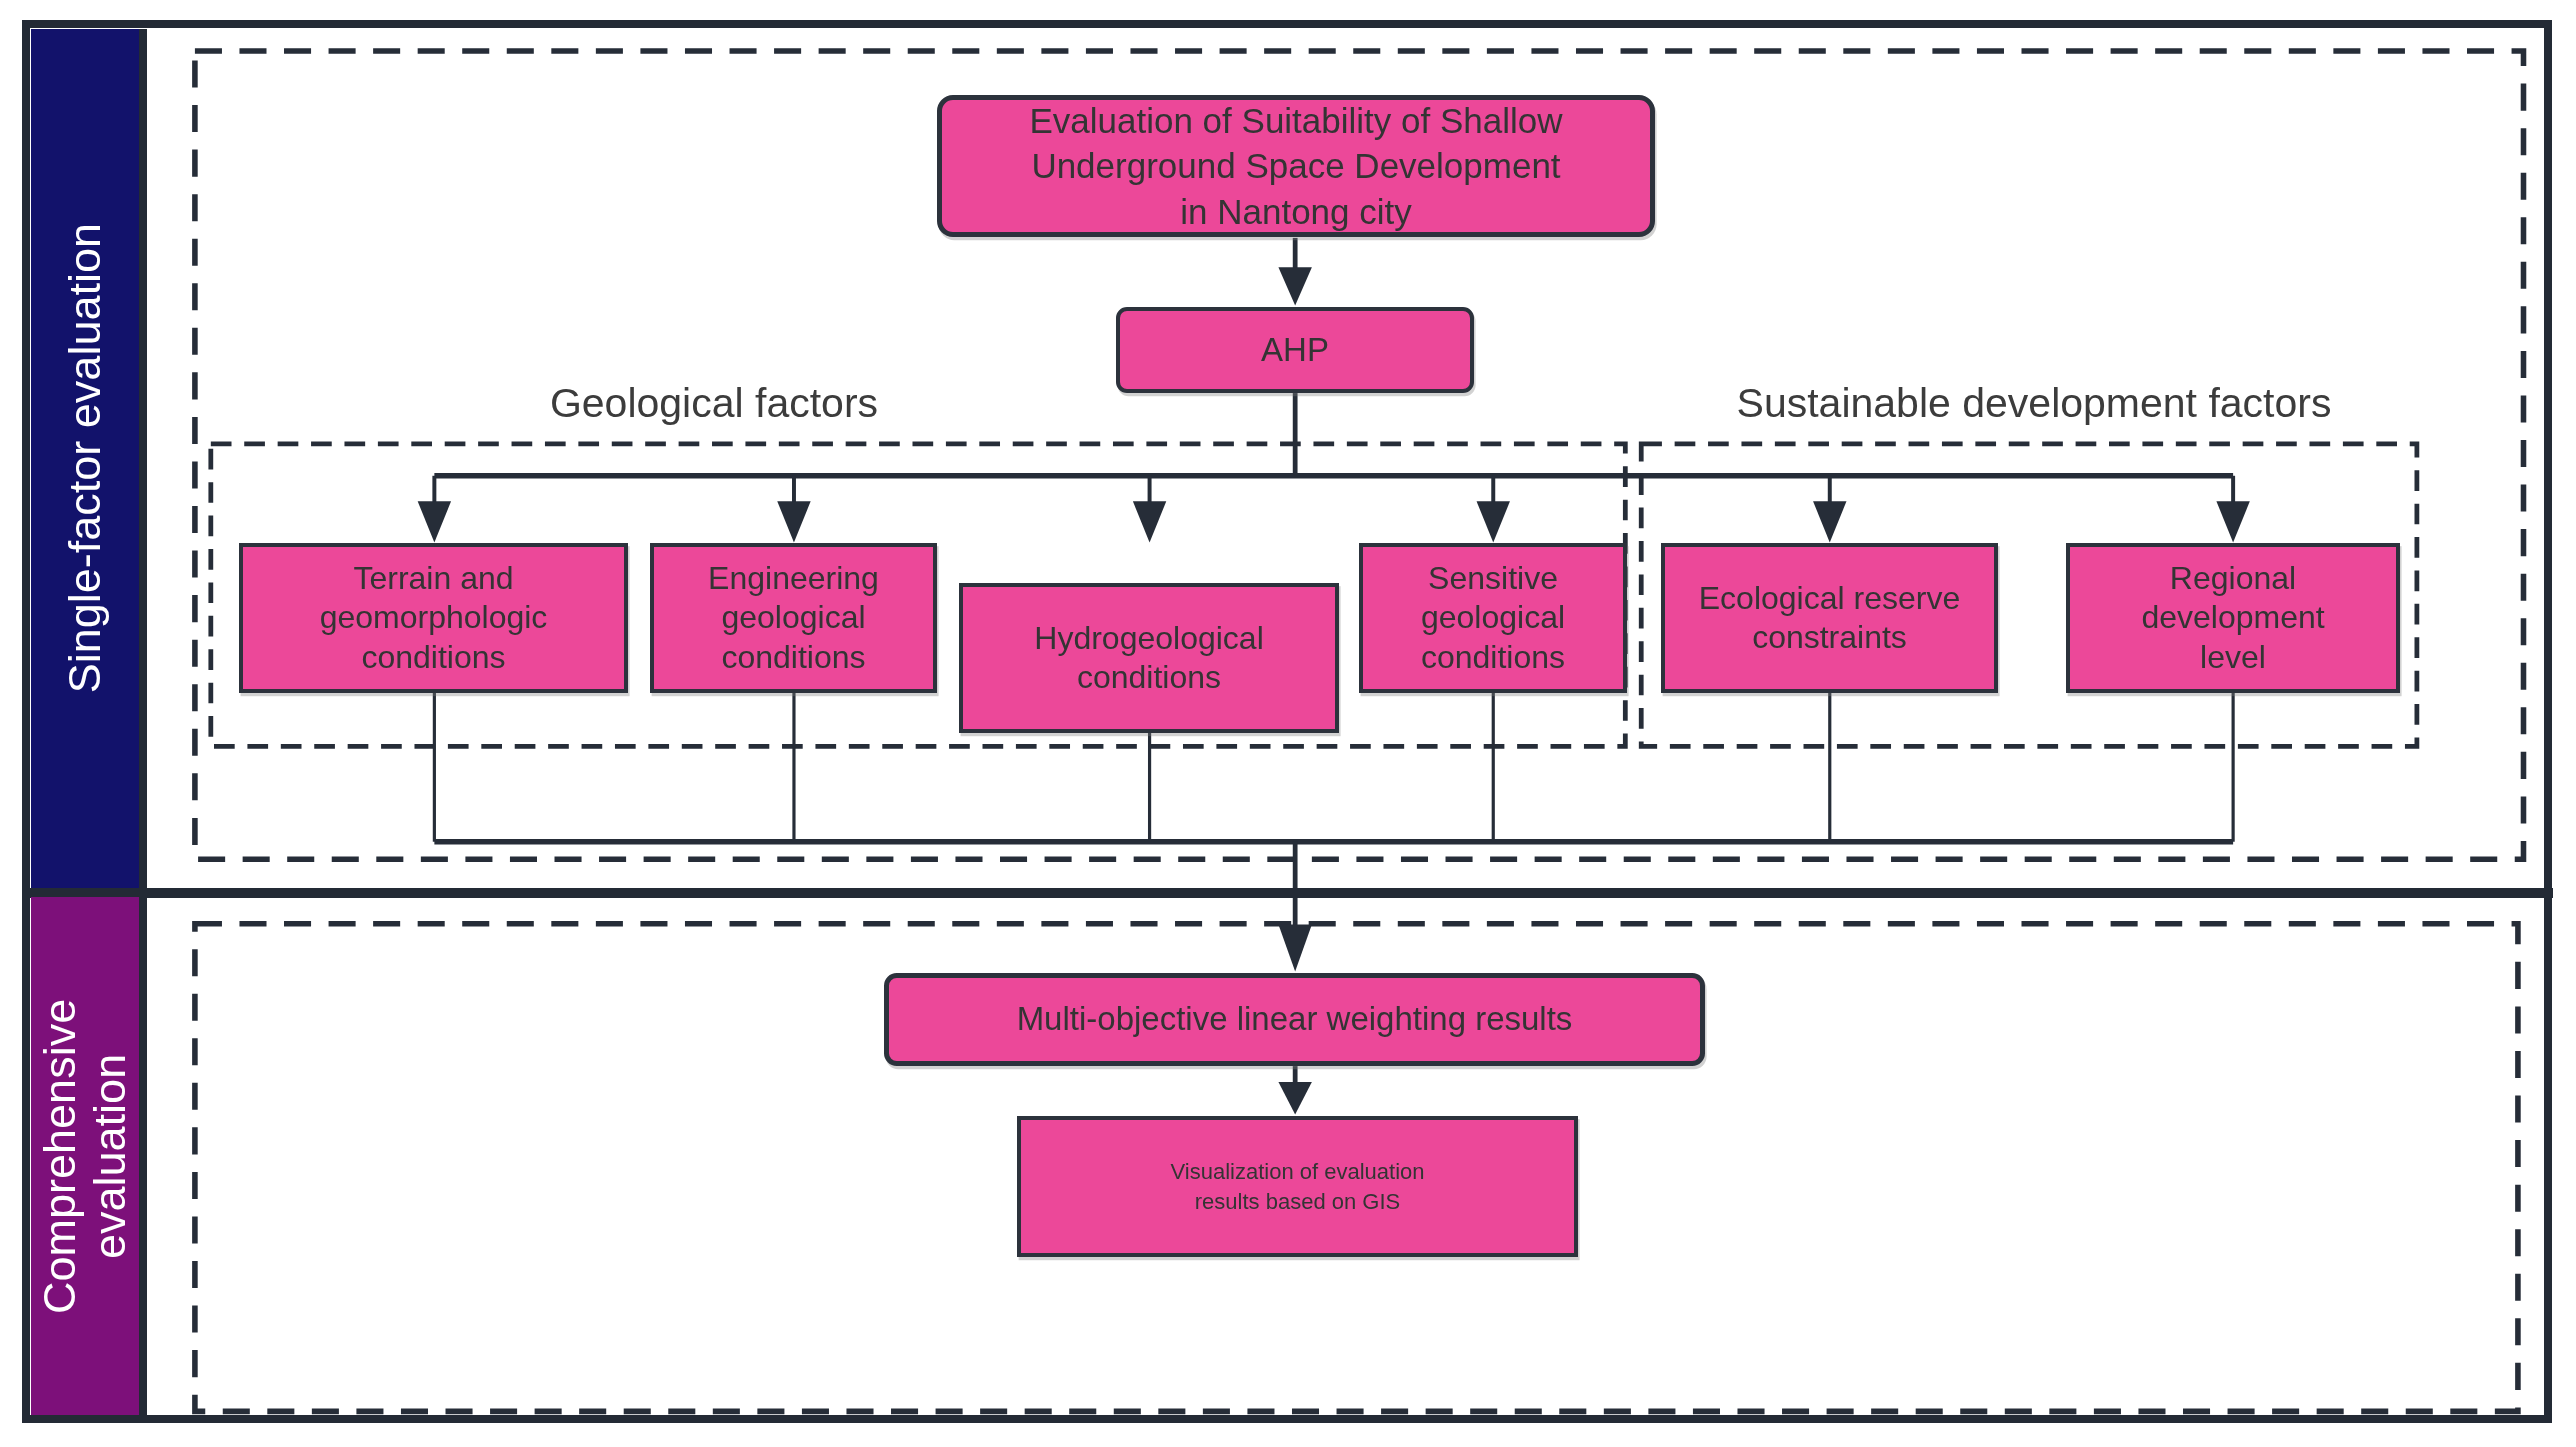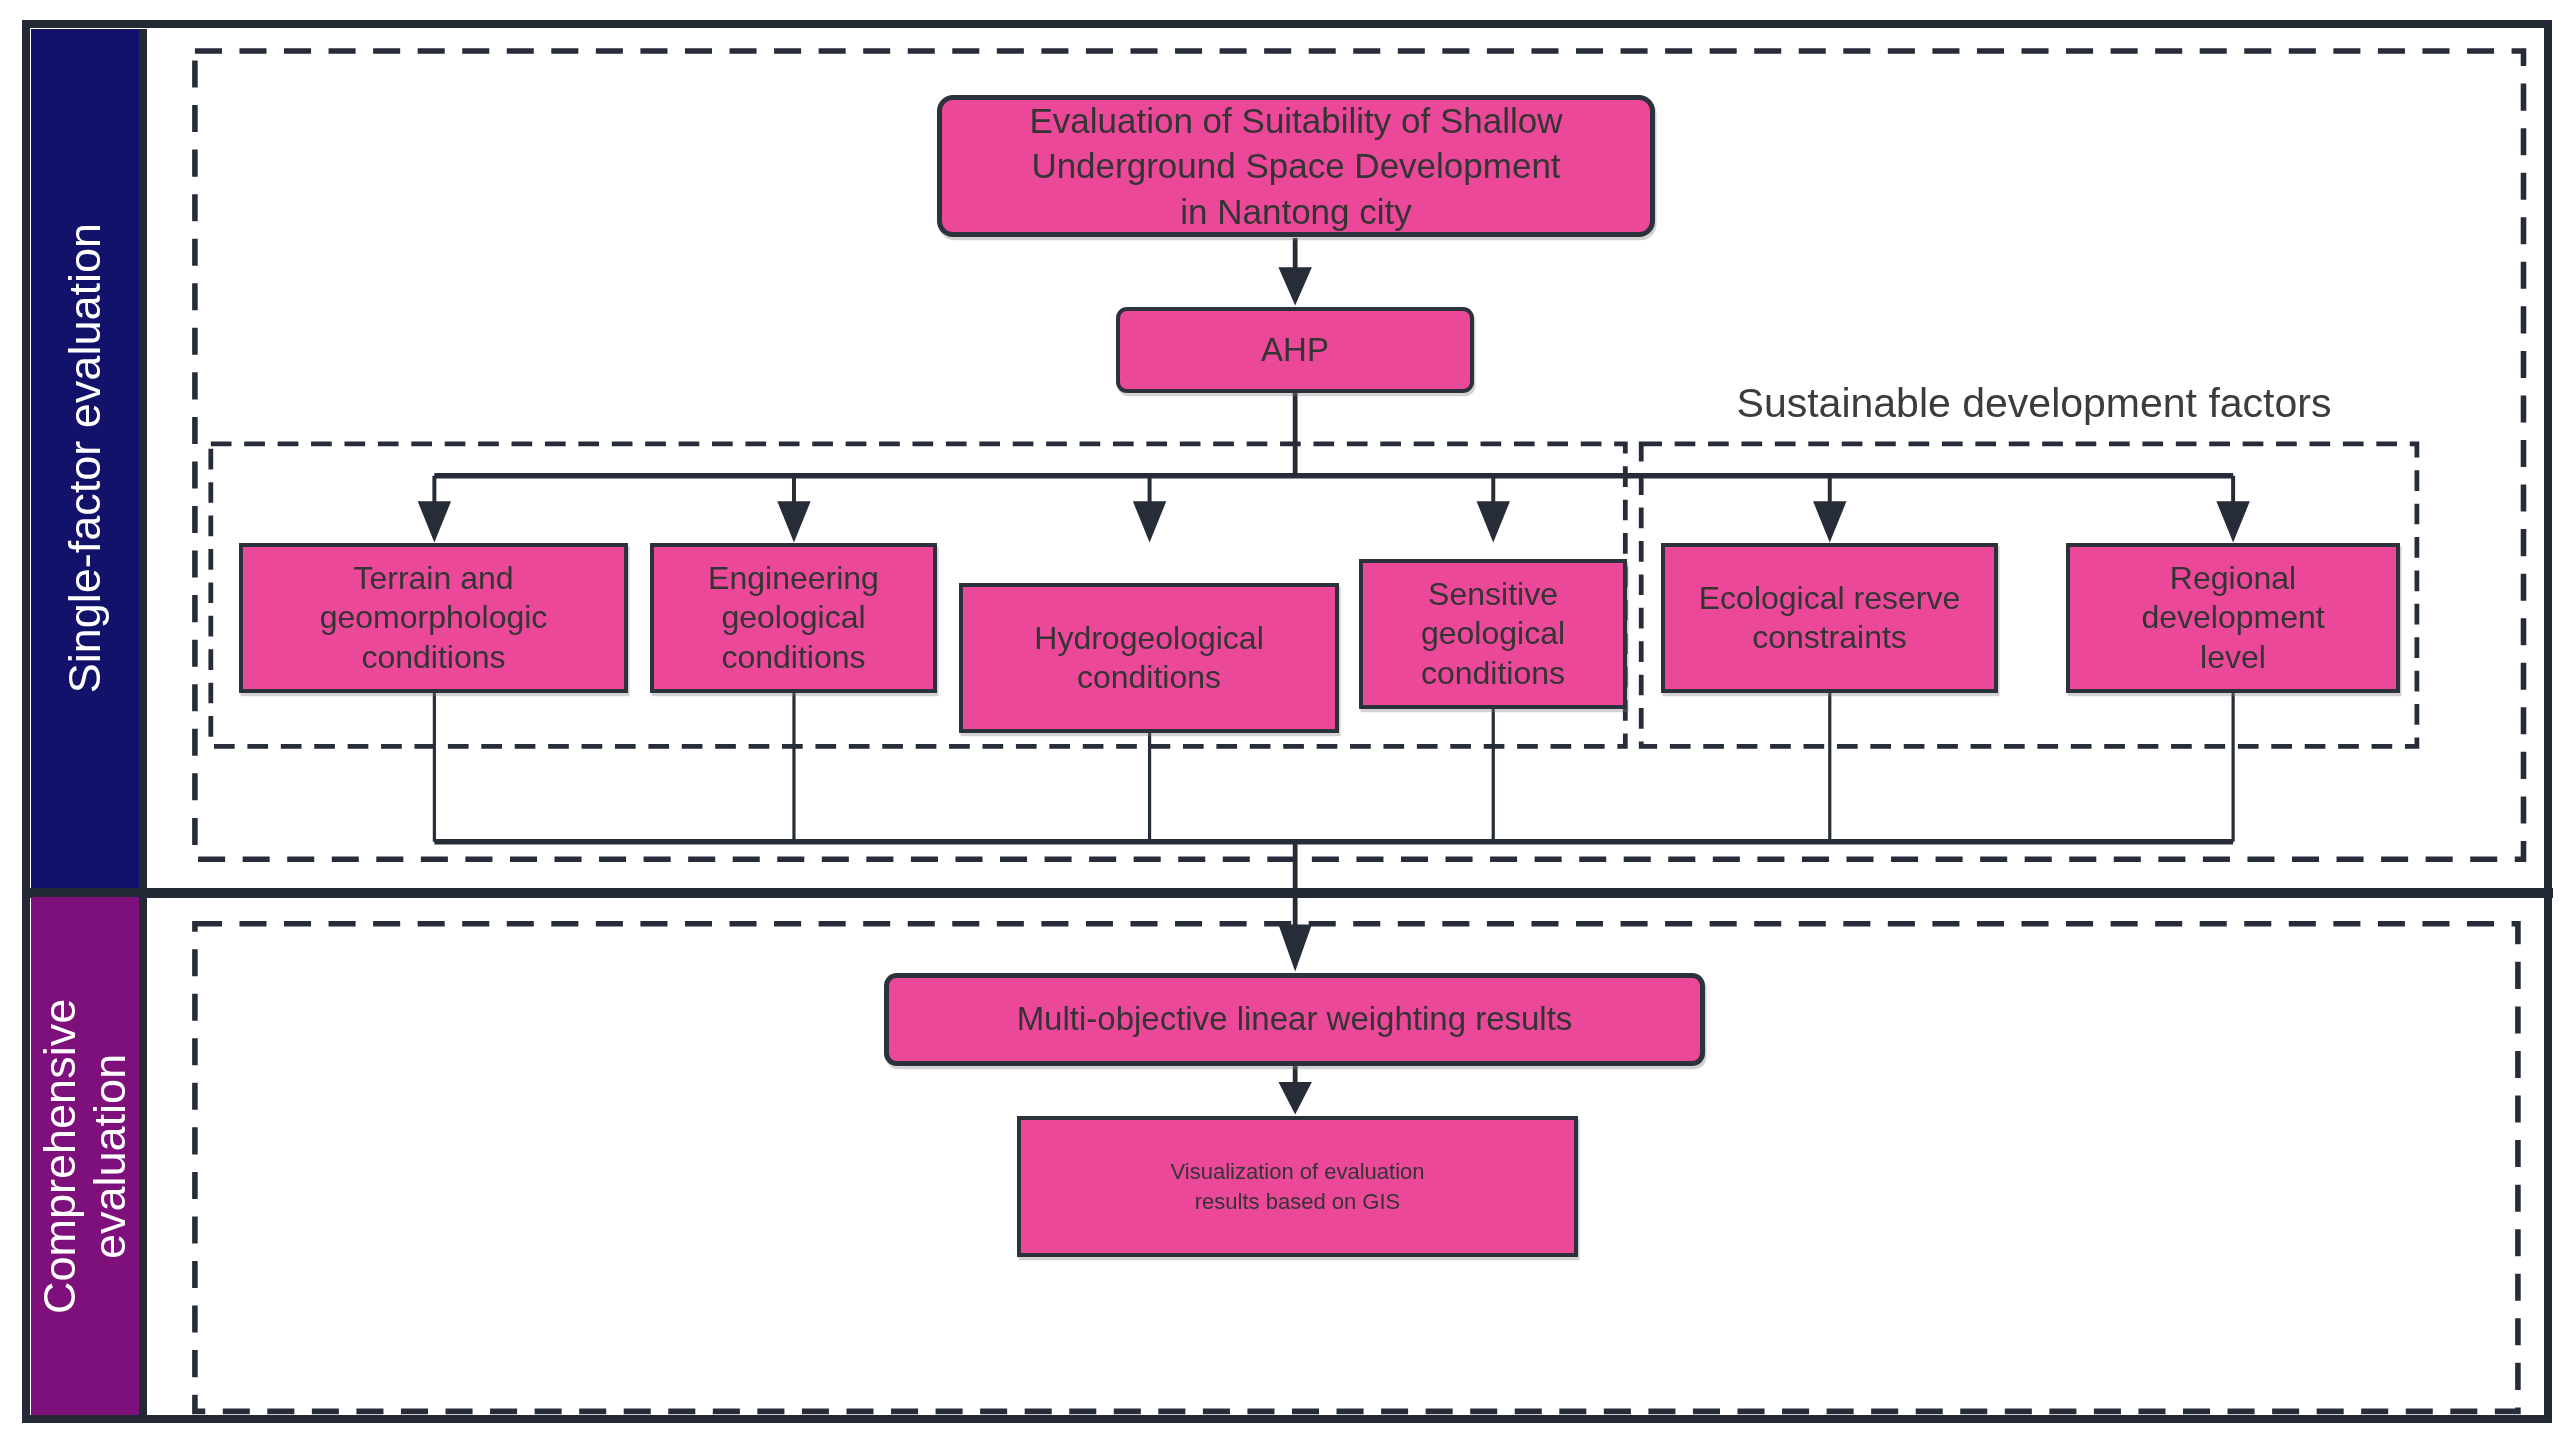--- a/index.html
+++ b/index.html
@@ -43,21 +43,21 @@
     font-size:35px;line-height:1.3;
   }
   .box.ahp{
     left:1116px;top:307px;width:358px;height:86px;border-width:4.8px;border-radius:11px;
     font-size:33px;
   }
   .box.f{top:543px;height:150px;}
   .box.f1{left:239px;width:389px;padding:0 8px;}
   .box.f2{left:650px;width:287px;}
   .box.f3{left:959px;width:380px;margin-top:40px;}
-  .box.f4{left:1359px;width:268px;margin-top:16px;}
+  .box.f4{left:1359px;width:268px;}
   .box.f5{left:1661px;width:337px;padding:0 32px;}
   .box.f6{left:2066px;width:334px;padding:0 36px;}
   .box.synth{
     left:884px;top:973px;width:821px;height:93px;border-width:5.6px;border-radius:12.7px;
     font-size:33px;white-space:nowrap;
   }
   .box.result{
     left:1017px;top:1116px;width:561px;height:141px;font-size:22px;line-height:1.35;
   }
   .box,.gLabel,.vtext{box-sizing:border-box;}
@@ -121,20 +121,21 @@
   <div class="frame"></div>
   <div class="sep"></div>
 
   <div class="side navy">
     <span class="vtext">Single-factor evaluation</span>
   </div>
   <div class="side purple">
     <span class="vtext">Comprehensive evaluation</span>
   </div>
 
+  <div class="gLabel" style="left:356px;">Geological factors</div>
   <div class="gLabel" style="left:1676px;">Sustainable development factors</div>
 
   <div class="box title">Evaluation of Suitability of Shallow
 Underground Space Development
 in Nantong city</div>
   <div class="box ahp">AHP</div>
 
   <div class="box f f1">Terrain and geomorphologic conditions</div>
   <div class="box f f2">Engineering geological conditions</div>
   <div class="box f f3">Hydrogeological conditions</div>

